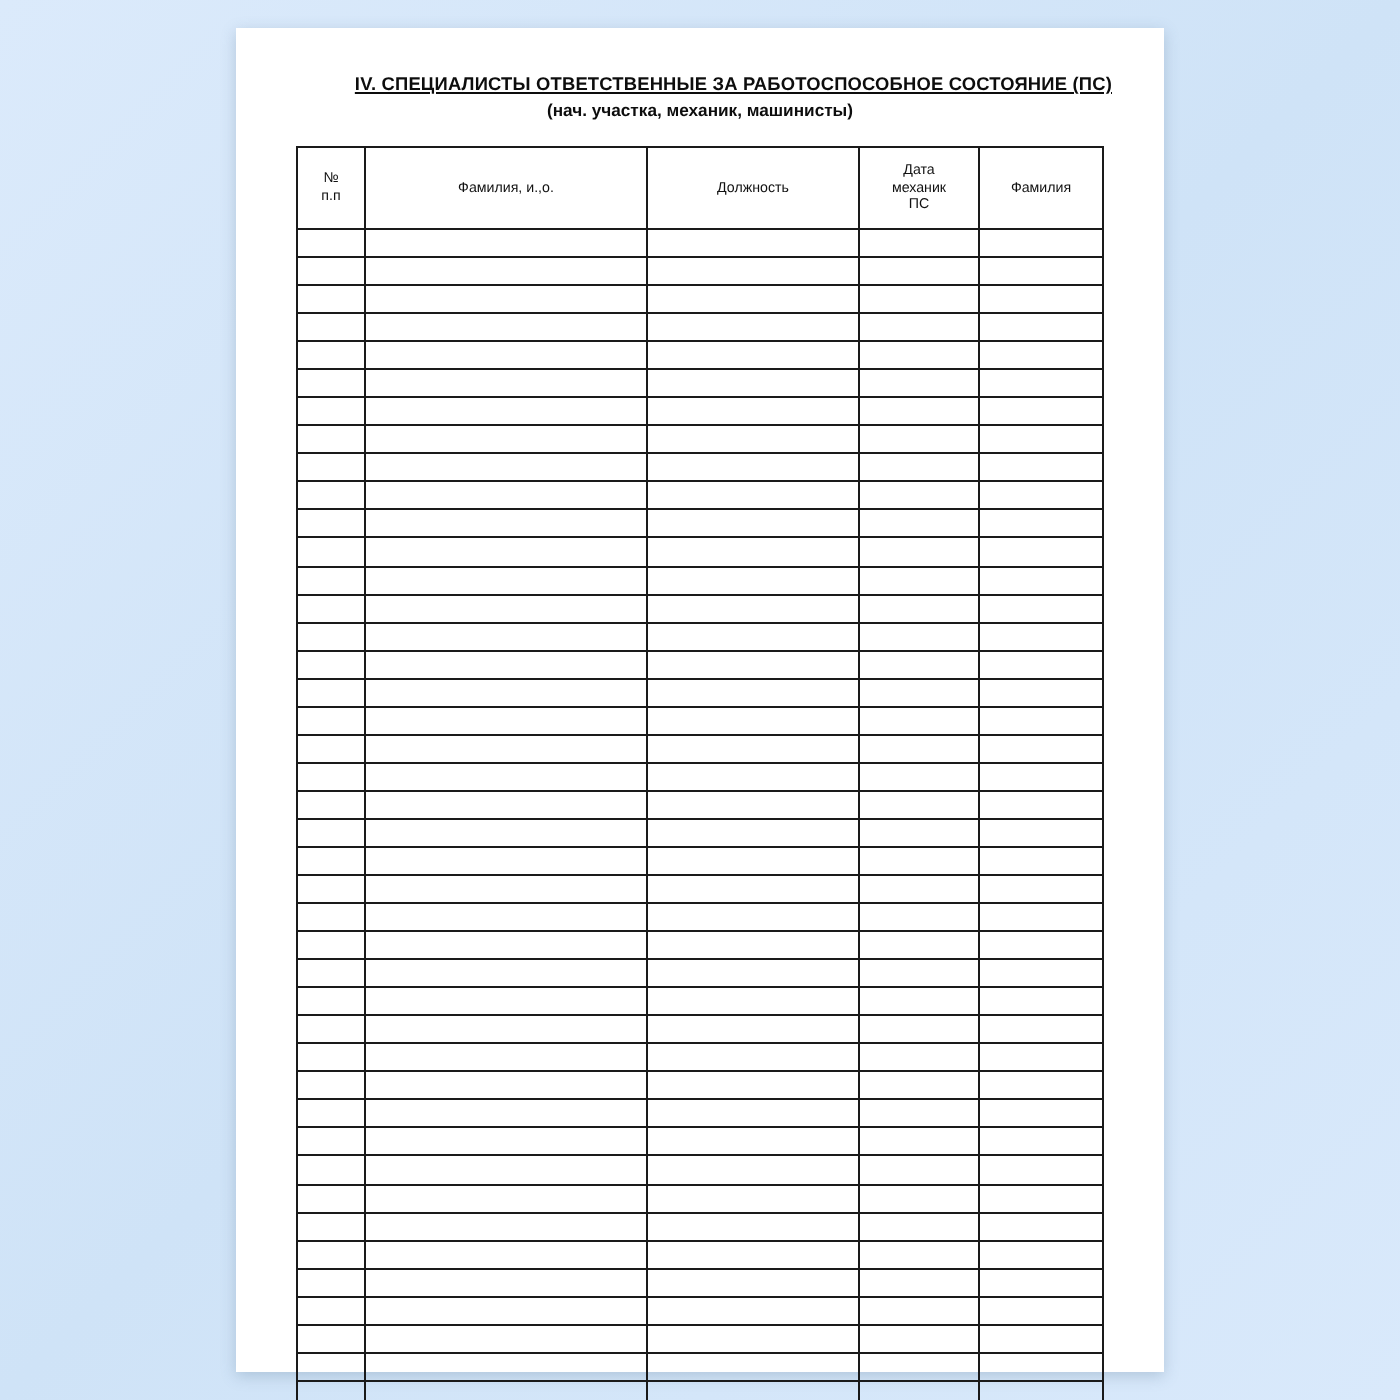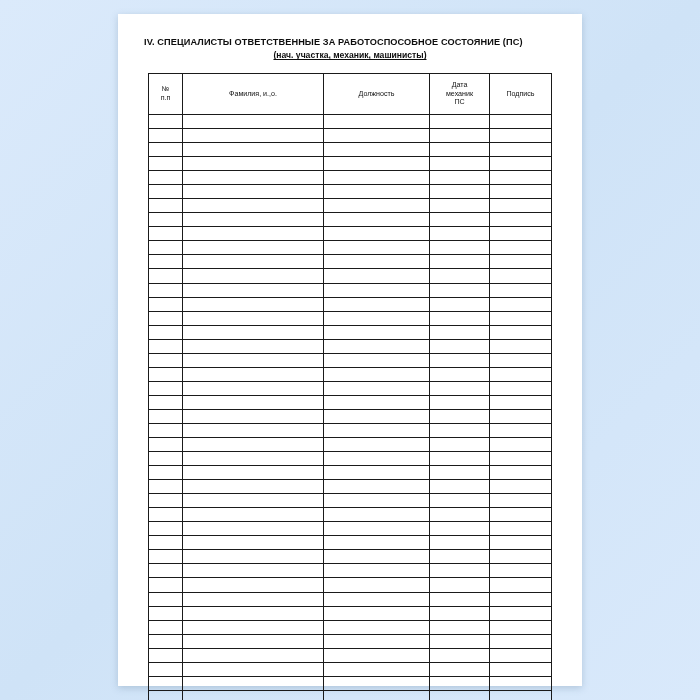--- a/index.html
+++ b/index.html
@@ -28,36 +28,36 @@
     background: #ffffff;
     box-shadow: 0 2px 7px rgba(80, 110, 140, 0.28);
   }
   .page-inner {
     position: absolute;
     left: 26px;
     top: 22px;
     width: 412px;
   }
   .doc-title {
-    text-align: left;
+    text-align: right;
     font-size: 9.2px;
     font-weight: bold;
     color: #0d0d0d;
     line-height: 1.45;
     letter-spacing: 0.1px;
     margin: 0 0 1px 0;
+    text-decoration: underline;
   }
   .doc-subtitle {
     text-align: center;
     font-size: 8.6px;
     font-weight: bold;
     color: #0d0d0d;
     line-height: 1.35;
     margin: 0 0 11px 0;
-    text-decoration: underline;
   }
   table.reg {
     border-collapse: collapse;
     width: 403px;
     margin: 0 auto;
     table-layout: fixed;
   }
   table.reg th, table.reg td {
     border: 1px solid #1a1a1a;
     padding: 0;
@@ -101,21 +101,21 @@
         </colgroup>
         <thead>
           <tr>
             <th class="hdr-two-line">№
 п.п</th>
             <th>Фамилия, и.,о.</th>
             <th>Должность</th>
             <th class="hdr-two-line">Дата
 механик
 ПС</th>
-            <th>Подпись</th>
+            <th>Фамилия</th>
           </tr>
         </thead>
         <tbody id="table-body">
             <tr>
               <td></td>
               <td></td>
               <td></td>
               <td></td>
               <td></td>
             </tr>

